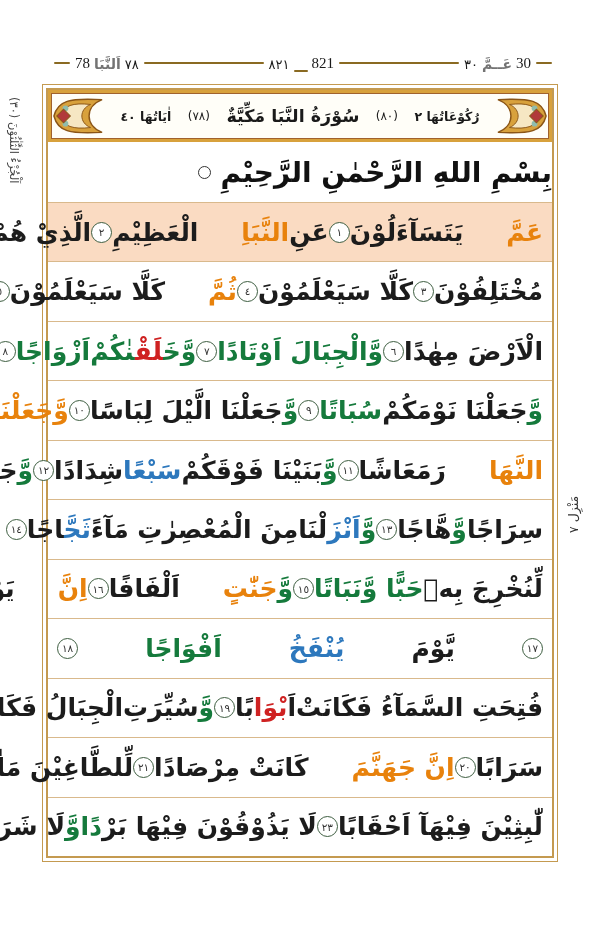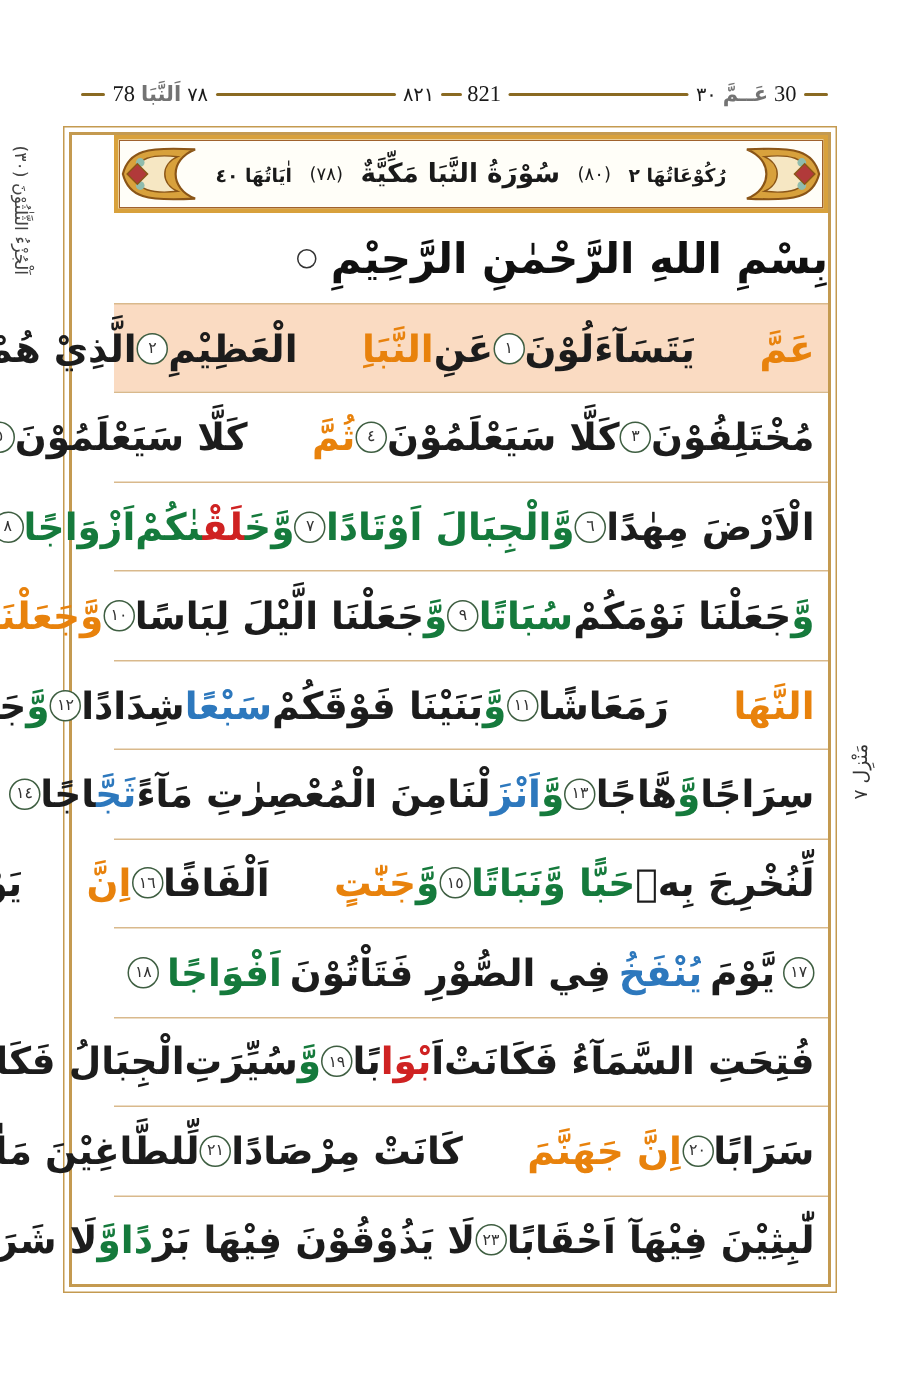--- a/index.html
+++ b/index.html
@@ -2,39 +2,39 @@
 <html style="--c-gold_border: #c49a50; --c-band_gold: #d8a13c; --c-band_outline: #a0622d; --c-highlight_bg: #fadbc2; --c-text_black: #1c1c1c; --c-tajweed_orange: #e8820c; --c-tajweed_green: #157a3c; --c-tajweed_red: #cf2222; --c-tajweed_blue: #2d78bd; --c-separator: #d9b98c; --c-header_rule: #8a6a22; --c-marker_border: #3e5e41;"><head>
 <meta charset="utf-8">
 <style>
   html,body{margin:0;padding:0;background:#fff;}
   .page{position:relative;width:600px;height:926px;background:#ffffff;overflow:hidden;
         font-family:"DejaVu Sans",sans-serif;}
 
   
   .top-header{position:absolute;top:50px;left:54px;right:48px;height:26px;
               display:flex;align-items:center;gap:5px;color:#222;}
-  .hgroup{display:flex;align-items:center;gap:4px;white-space:nowrap;}
+  .hgroup{display:flex;align-items:flex-end;gap:4px;white-space:nowrap;}
   .latin-num{font-family:"Liberation Serif",serif;font-size:15px;color:#1a1a1a;}
   .arab-num{font-size:13px;color:#1a1a1a;}
   .arab-word{font-size:14px;font-weight:700;color:#737373;}
   .hrule{flex:1;height:2px;background:var(--c-header_rule);border-radius:1px;}
   .hrule.end{flex:0 0 16px;}
   .hrule.mini{flex:0 0 14px;}
 
   
   .vtext{position:absolute;white-space:nowrap;font-size:11.5px;color:#444;}
   .vtext.left{left:21px;top:97px;transform:rotate(90deg);transform-origin:left top;}
   .vtext.right{left:566px;top:533px;transform:rotate(-90deg);transform-origin:left top;
                font-size:12.5px;color:#333;}
 
   
   .frame-outer{position:absolute;left:42px;top:84px;width:516px;height:778px;
                border:1.3px solid var(--c-gold_border);padding:3px;box-sizing:border-box;}
   .frame-inner{border:2px solid var(--c-gold_border);width:100%;height:100%;
-               box-sizing:border-box;display:flex;flex-direction:column;padding-left:28px;}
+               box-sizing:border-box;display:flex;flex-direction:column;}
 
   
   .title-band{height:52px;flex:0 0 52px;display:flex;align-items:center;
               justify-content:space-between;background:#fffef8;
               border:3px solid var(--c-band_gold);
               box-shadow:inset 0 0 0 1px var(--c-band_outline);
               box-sizing:border-box;padding:0 1px;}
   .band-cell{white-space:nowrap;color:#1a1a1a;}
   .band-side{font-size:12.5px;font-weight:700;}
   .band-paren{font-size:12px;}
@@ -275,23 +275,20 @@
           </div>
           <div class="qline">
             <span class="ayah-marker">١٧</span>
             <span class="word">
               <span class="seg-black">يَّوْمَ</span>
             </span>
             <span class="word">
               <span class="seg-blue">يُنْفَخُ</span>
             </span>
             <span class="word">
-              <span class="seg-black">فِي الصُّوْرِ فَتَاْتُوْنَ</span>
-            </span>
-            <span class="word">
               <span class="seg-green">اَفْوَاجًا</span>
             </span>
             <span class="ayah-marker">١٨</span>
           </div>
           <div class="qline">
             <span class="word">
               <span class="seg-black">فُتِحَتِ السَّمَآءُ فَكَانَتْ</span>
             </span>
             <span class="word">
               <span class="seg-black">اَ</span>

